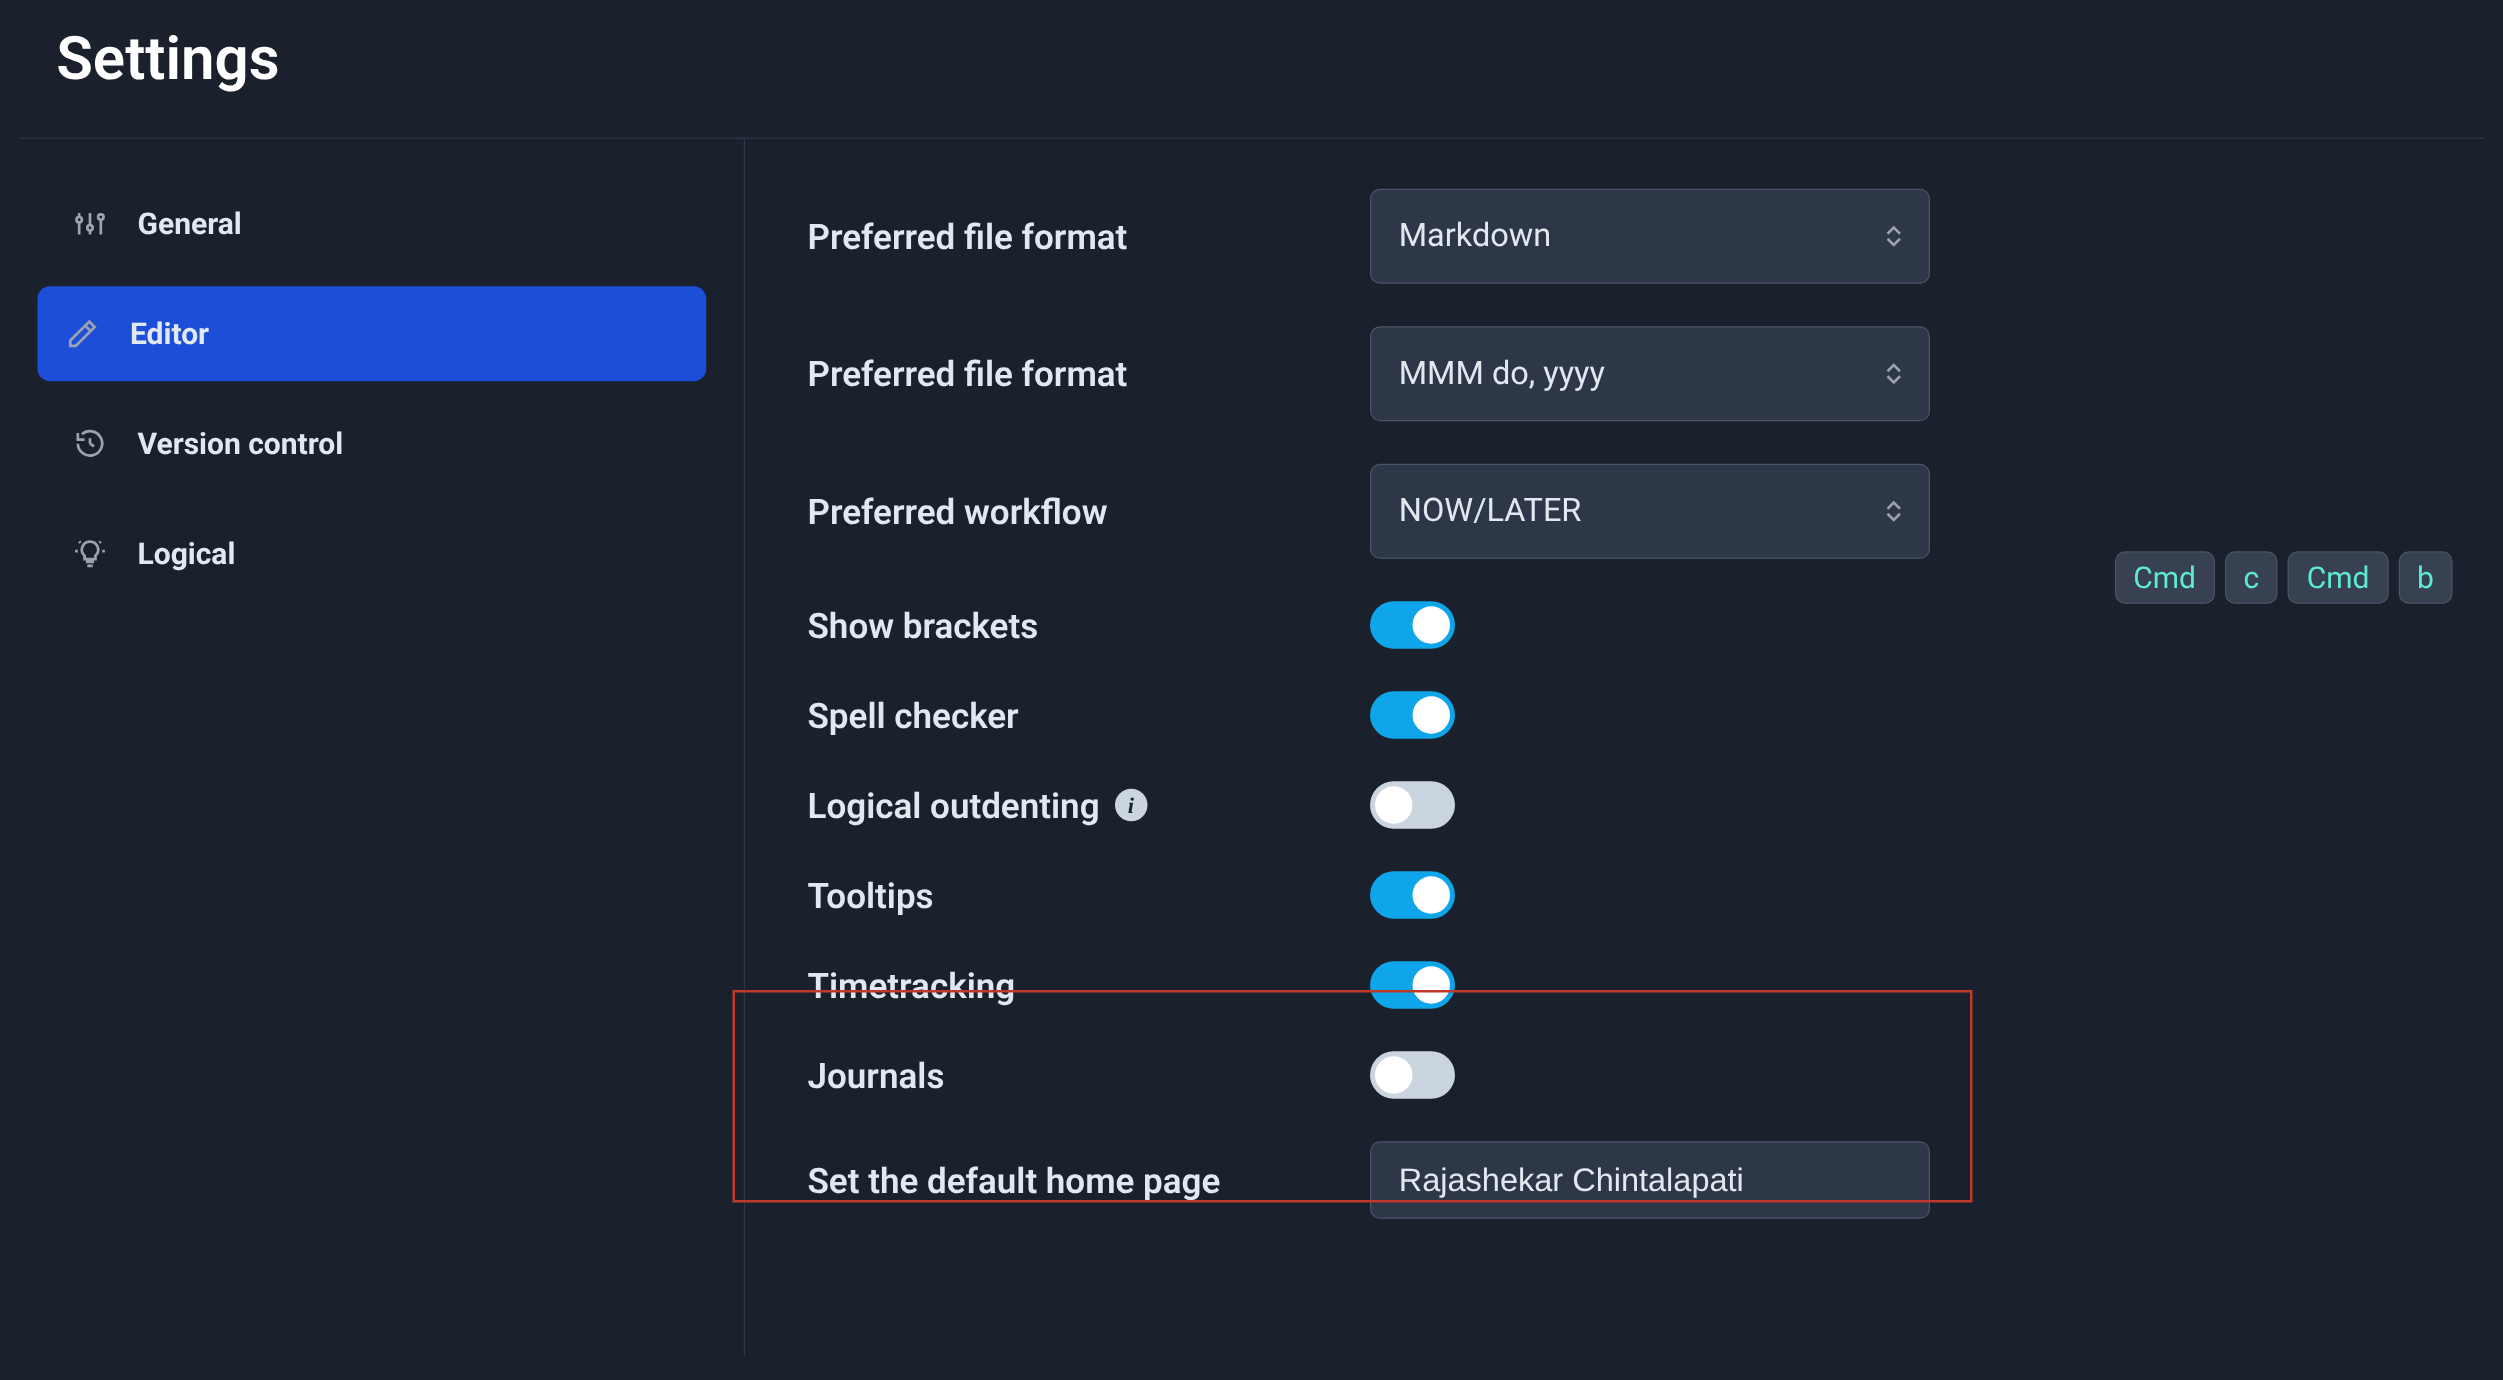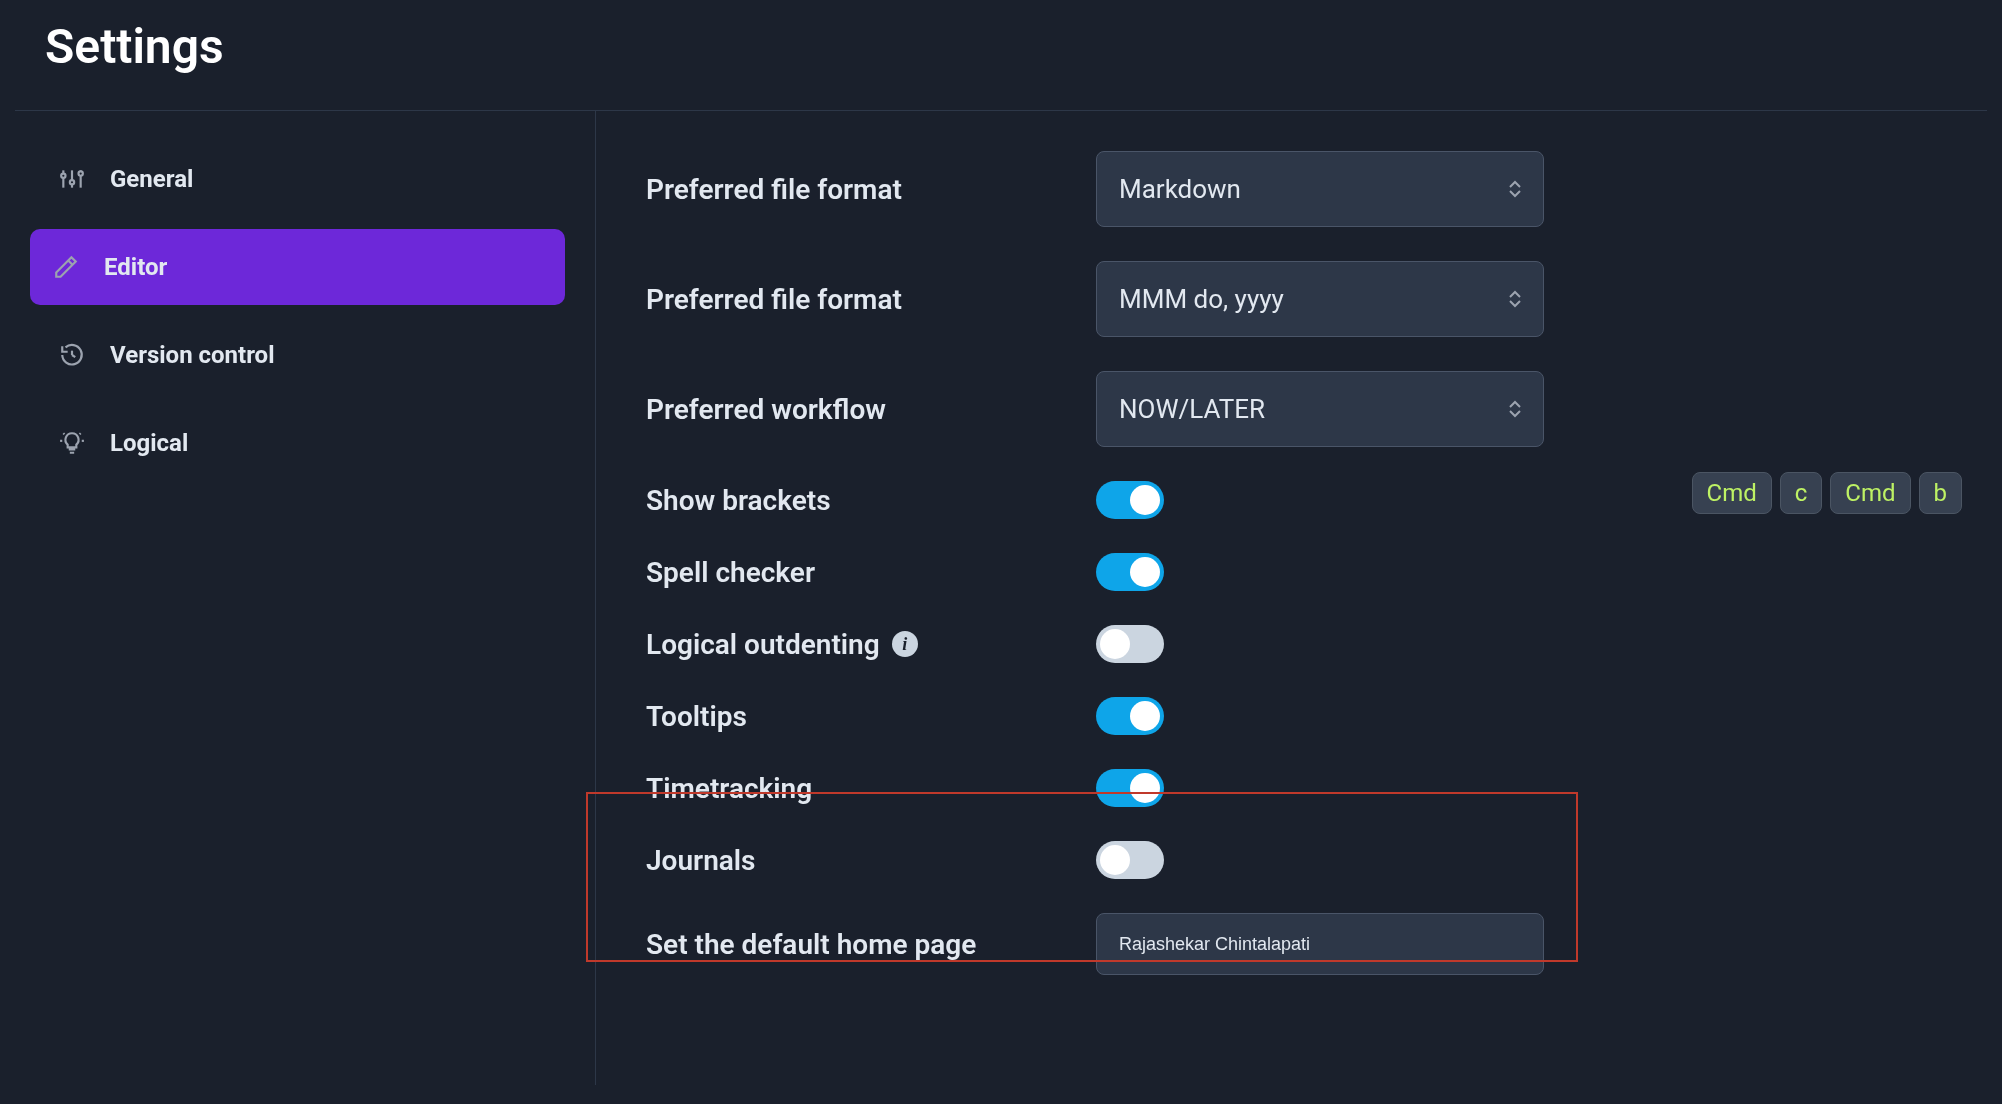--- a/index.html
+++ b/index.html
@@ -35,21 +35,21 @@
   .sidebar-item {
     display: flex;
     align-items: center;
     gap: 24px;
     padding: 24px 28px;
     border-radius: 10px;
     cursor: pointer;
     margin-bottom: 12px;
   }
   .sidebar-item.active {
-    background: #6d28d9;
+    background: #1d4ed8;
     padding-left: 22px;
   }
   .sidebar-icon {
     width: 28px;
     height: 28px;
     display: inline-flex;
     align-items: center;
     justify-content: center;
     color: #9ca3af;
   }
@@ -133,21 +133,21 @@
   }
   .toggle.on .toggle-knob { right: 4px; }
   .toggle.off .toggle-knob { left: 4px; }
   .text-input {
     width: 448px;
     height: 62px;
     background: #2d3748;
     border: 1px solid #4a5568;
     border-radius: 8px;
     padding: 0 22px;
-    font-size: 18px;
+    font-size: 26px;
     color: #e2e8f0;
     outline: none;
   }
   .warning-text {
     font-size: 26px;
     color: #9ca3af;
     display: flex;
     align-items: center;
     gap: 10px;
     margin-left: 30px;
@@ -159,22 +159,21 @@
     right: 40px;
     display: flex;
     gap: 8px;
   }
   .kbd {
     background: #374151;
     border: 1px solid #4b5563;
     border-radius: 8px;
     padding: 6px 14px;
     font-size: 24px;
-    color: #bef264;
-    margin-top: 31px;
+    color: #5eead4;
   }
   .highlight-box {
     position: absolute;
     border: 2px solid #c0392b;
     pointer-events: none;
   }
 </style>
 </head>
 <body>
 

